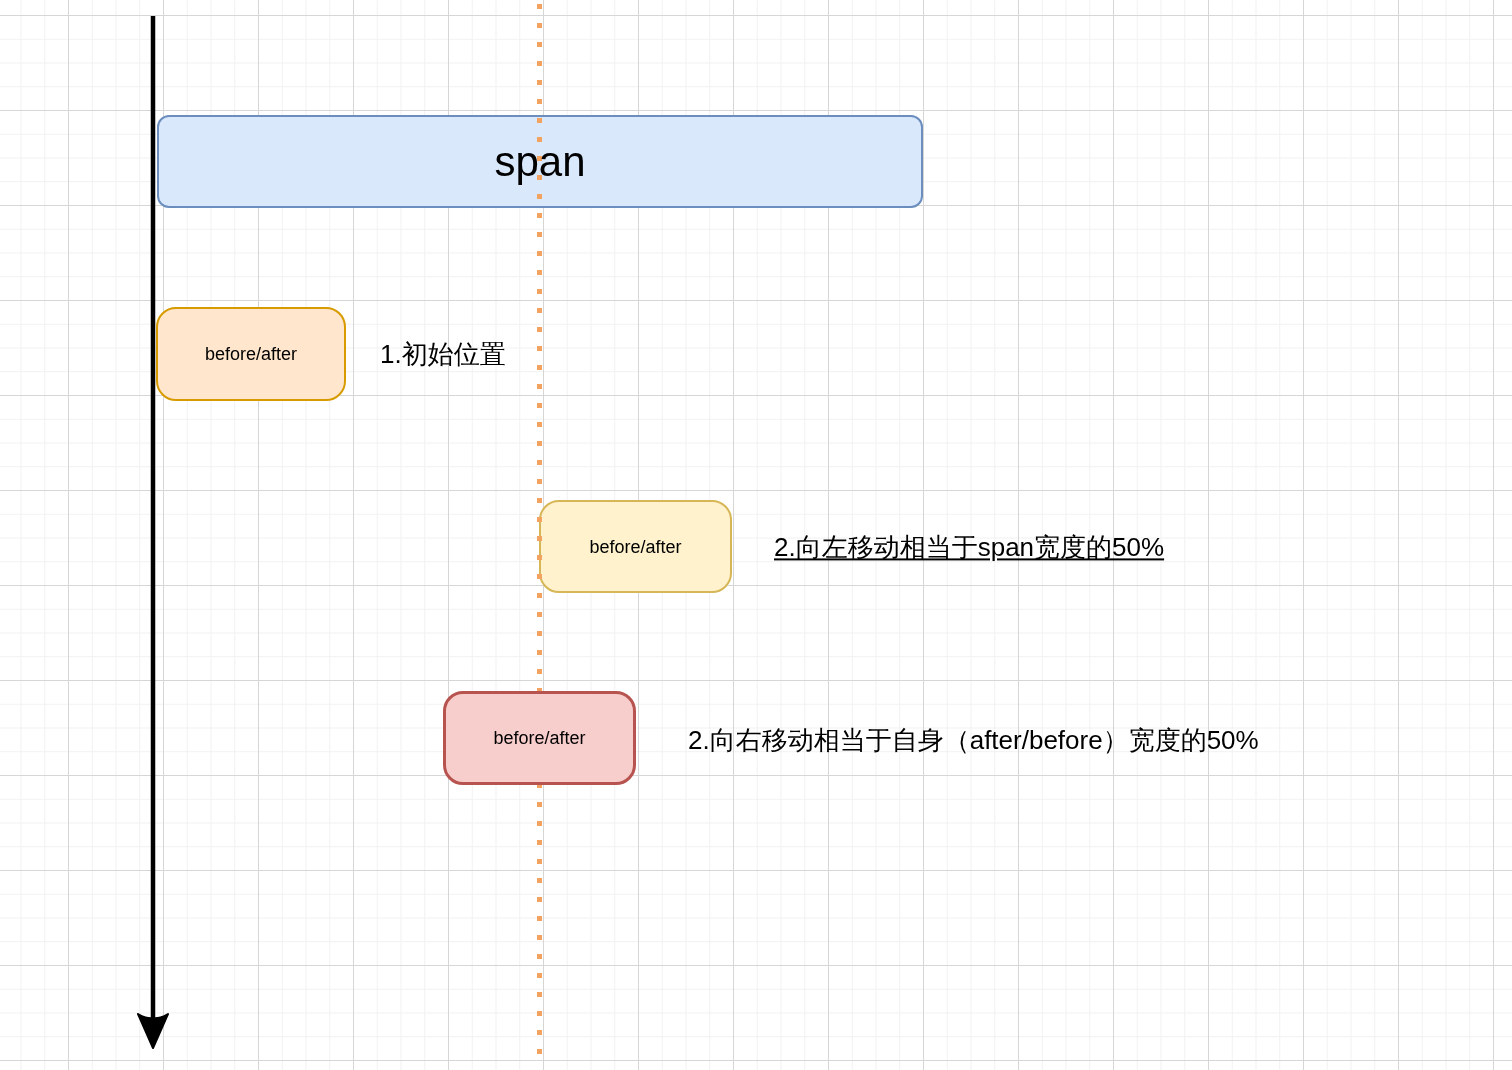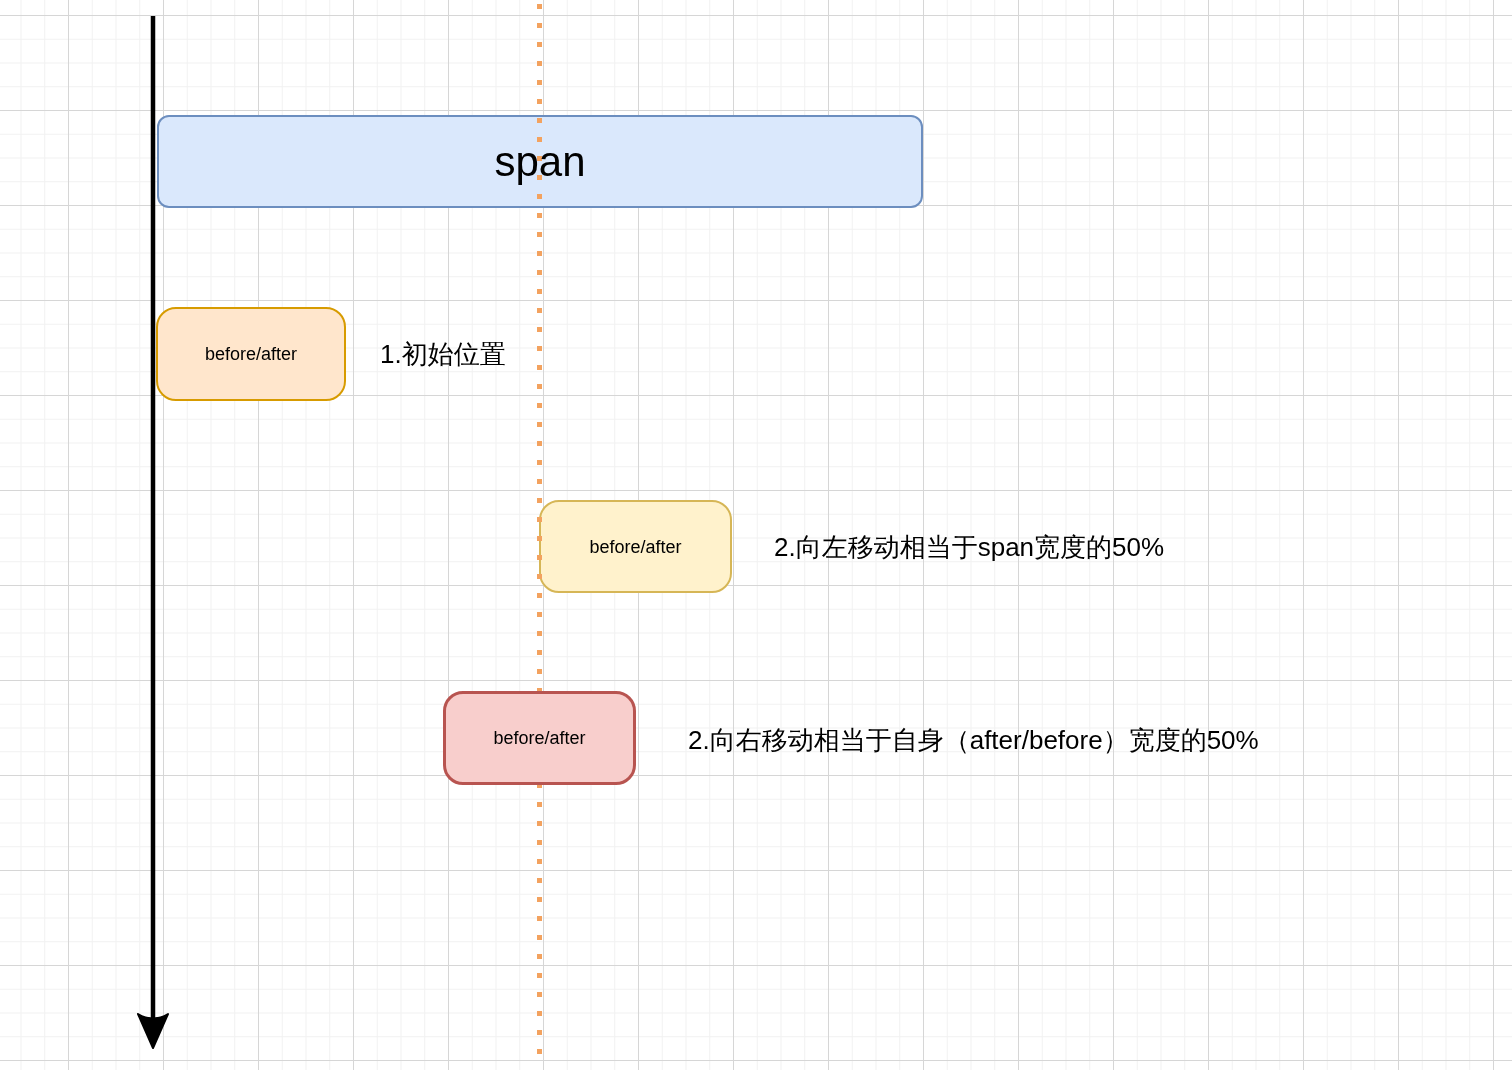--- a/index.html
+++ b/index.html
@@ -77,21 +77,21 @@
   }
 
   .note {
     position: absolute;
     transform: translateY(-50%);
     font-size: 26px;
     white-space: nowrap;
     line-height: 1.2;
   }
   #note-1 { left: 374px; top: 355px; margin-left: 6px; }
-  #note-2 { left: 774px; top: 548px; }
+  #note-2 { left: 774px; top: 548px; text-decoration: underline; }
   #note-3 { left: 688px; top: 741px; }
 </style>
 </head>
 <body>
 
 <div id="canvas">
 
   <div class="shape-box" id="span-box">
     <span class="shape-label">span</span>
   </div>

